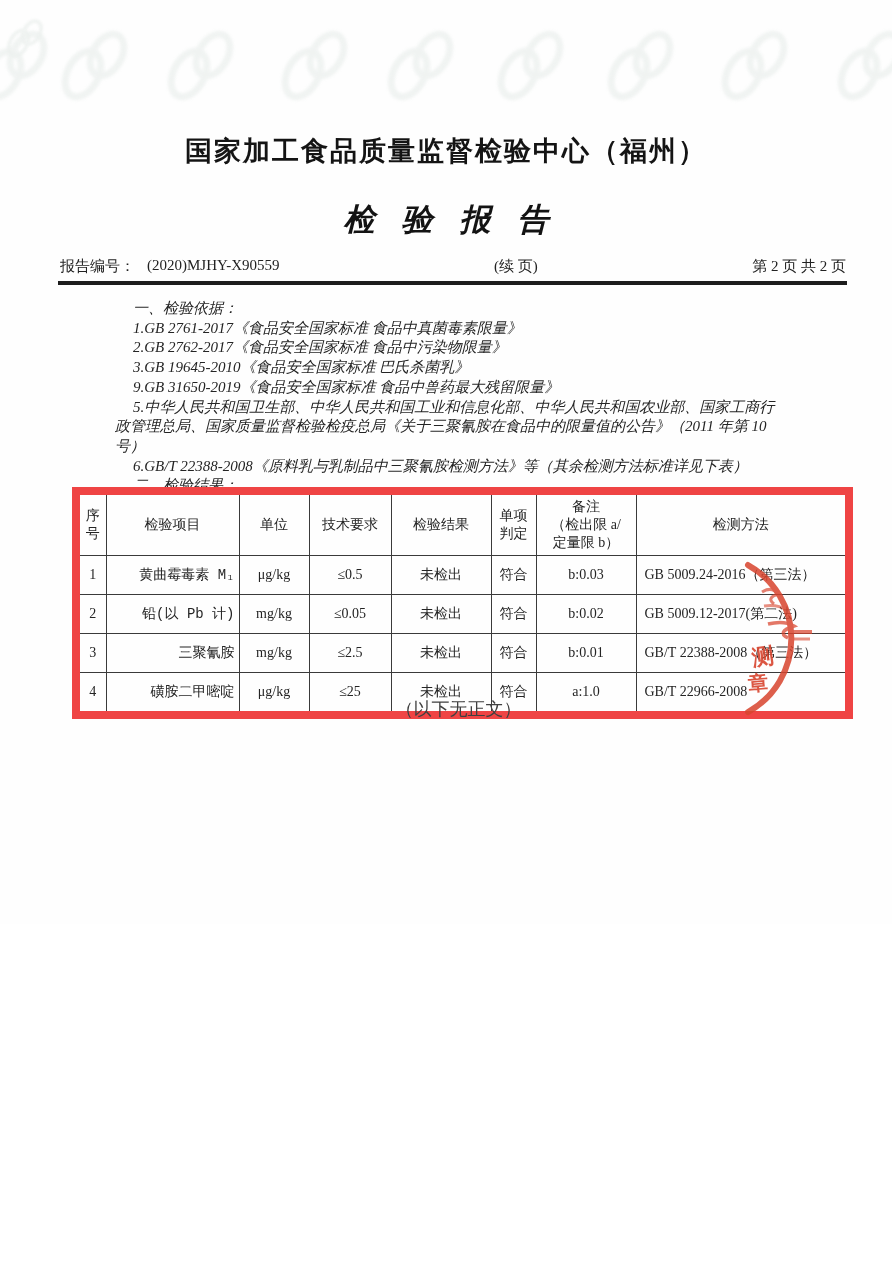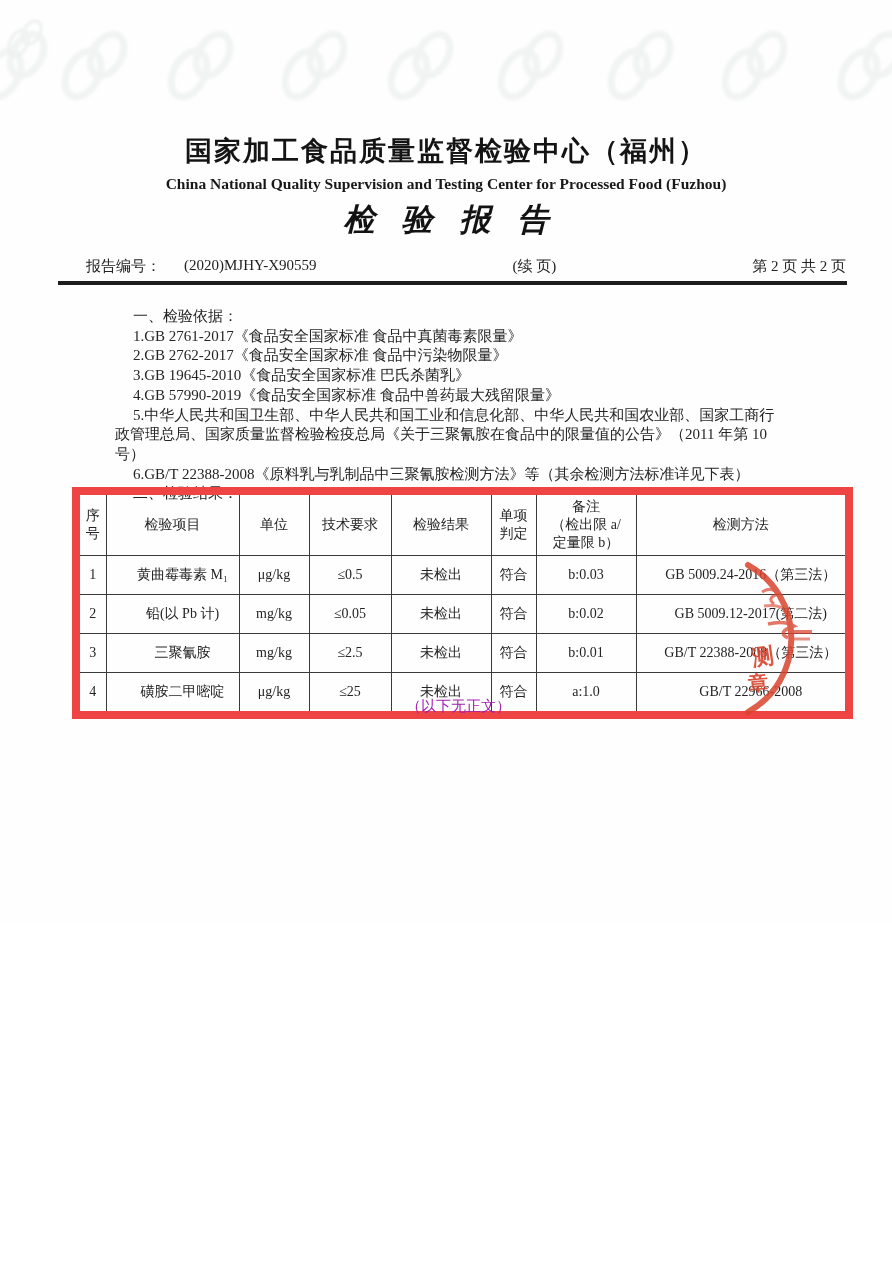--- a/index.html
+++ b/index.html
@@ -47,54 +47,54 @@
   .report-title-en {
     position: absolute; top: 238px; left: 0; width: 100%;
     text-align: center; font-size: 19px; font-weight: bold; color: #141414;
     letter-spacing: 5px; word-spacing: 26px;
   }
   .meta-row {
     position: absolute; top: 257px; left: 60px; width: 786px;
     display: flex; justify-content: space-between; align-items: baseline;
     font-size: 15px; color: #222;
   }
-  .meta-left { display: flex; gap: 23px; margin-left: 26px; }
+  .meta-left { display: flex; gap: 12px; }
   .rule {
     position: absolute; top: 281px; left: 58px; width: 789px; height: 4px;
     background: #1d1d1d;
   }
 
   
   .basis {
-    position: absolute; top: 307px; left: 115px; width: 742px;
-    font-size: 15px; line-height: 19.7px; color: #242424;
+    position: absolute; top: 299px; left: 115px; width: 742px;
+    font-size: 15px; line-height: 19.7px; color: #242424; font-style: italic;
   }
   .basis .line { padding-left: 18px; white-space: nowrap; }
   .basis .line.hang { padding-left: 0; }
 
   
   .results-table {
     position: absolute; top: 487px; left: 72px;
     border-collapse: collapse; table-layout: fixed; width: 773px;
     font-size: 14px; color: #242424;
   }
   .results-table th, .results-table td {
     border: 1.5px solid #3a3a3a; padding: 2px 4px;
     text-align: center; vertical-align: middle;
     white-space: pre-line; overflow: hidden;
   }
   .results-table { border: 8px solid #ef4444; }
   .results-table th { font-weight: normal; height: 56px; }
   .results-table td { height: 34px; }
-  .results-table td.cell-item   { text-align: center; padding-left: 24px; white-space: nowrap; }
-  .results-table td.cell-method { text-align: center; padding-left: 24px;  white-space: nowrap; }
+  .results-table td.cell-item   { text-align: right; padding-left: 24px; white-space: nowrap; font-family: Liberation Mono, monospace; }
+  .results-table td.cell-method { text-align: left; padding-left: 8px;  white-space: nowrap; }
 
   .footer-note {
     position: absolute; top: 697px; left: 72px; width: 773px;
-    text-align: center; font-size: 15px; color: #a21caf;
+    text-align: center; font-size: 18px; color: #404040;
   }
 
   
   .seal { position: absolute; left: 718px; top: 540px; width: 140px; height: 230px; pointer-events: none; }
 </style>
 </head>
 <body>
 
 <div class="page">
 
@@ -110,21 +110,20 @@
     <div class="wm" style="left:722px; top:26px;"></div>
     <div class="wm" style="left:838px; top:26px;"></div>
     <div class="speck" style="left:616px; top:1183px; width:8px; height:5px;"></div>
     <div class="speck" style="left:700px; top:1181px; width:10px; height:6px;"></div>
     <div class="speck" style="left:762px; top:1184px; width:7px; height:5px;"></div>
     <div class="speck" style="left:824px; top:1180px; width:9px; height:6px;"></div>
     <div class="speck" style="left:872px; top:1183px; width:12px; height:7px;"></div>
   </div>
 
   <div class="center-name-cn">国家加工食品质量监督检验中心（福州）</div>
-  <div class="center-name-en">China National Quality Supervision and Testing Center for Processed Food (Fuzhou)</div>
   <div class="report-title-cn">检验报告</div>
 
   <div class="meta-row">
     <span class="meta-left">
       <span>报告编号：</span>
       <span>(2020)MJHY-X90559</span>
     </span>
     <span>(续 页)</span>
     <span>第 2 页  共 2 页</span>
   </div>
@@ -133,21 +132,21 @@
   <div class="basis">
 
       <div class="line">一、检验依据：</div>
 
       <div class="line">1.GB 2761-2017《食品安全国家标准 食品中真菌毒素限量》</div>
 
       <div class="line">2.GB 2762-2017《食品安全国家标准 食品中污染物限量》</div>
 
       <div class="line">3.GB 19645-2010《食品安全国家标准 巴氏杀菌乳》</div>
 
-      <div class="line">4.GB 57990-2019《食品安全国家标准 食品中兽药最大残留限量》</div>
+      <div class="line">9.GB 31650-2019《食品安全国家标准 食品中兽药最大残留限量》</div>
 
       <div class="line">5.中华人民共和国卫生部、中华人民共和国工业和信息化部、中华人民共和国农业部、国家工商行</div>
 
       <div class="line hang">政管理总局、国家质量监督检验检疫总局《关于三聚氰胺在食品中的限量值的公告》（2011 年第 10</div>
 
       <div class="line hang">号）</div>
 
       <div class="line">6.GB/T 22388-2008《原料乳与乳制品中三聚氰胺检测方法》等（其余检测方法标准详见下表）</div>
 
       <div class="line">二、检验结果：</div>

